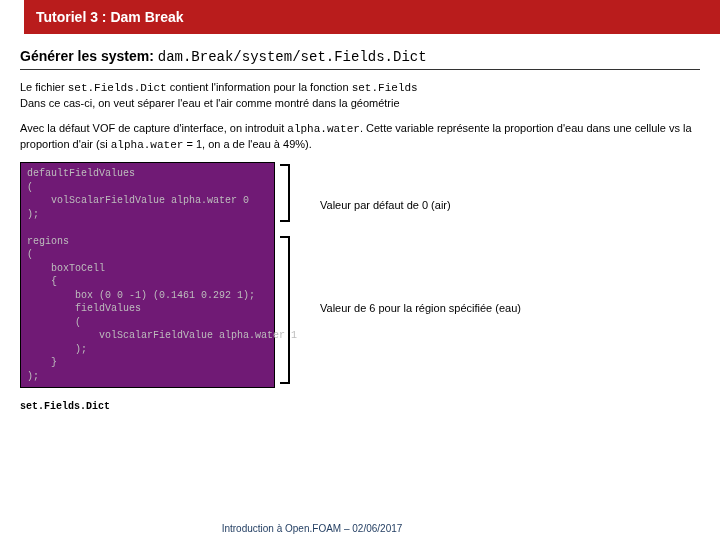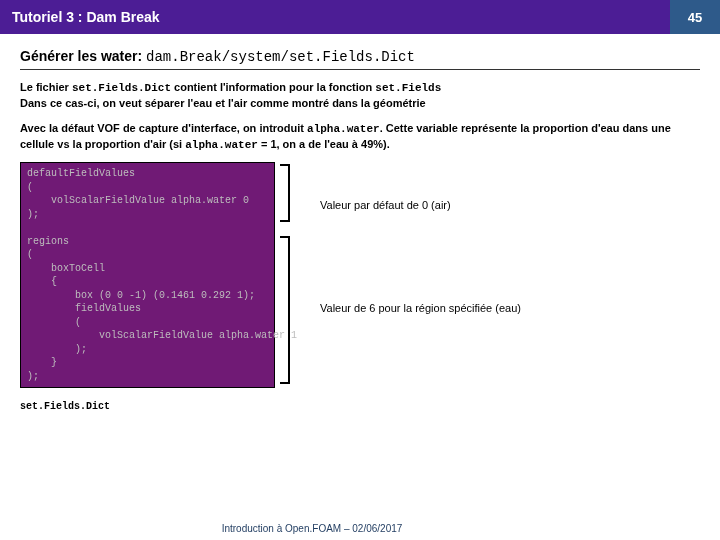--- a/index.html
+++ b/index.html
@@ -10,28 +10,29 @@
     background: #fff;
     color: #000;
     position: relative;
     overflow: hidden;
   }
   .header {
     display: flex;
     height: 34px;
   }
   .header-title {
-    background: #4c1d95;
+    background: #b91c1c;
     color: #fff;
     flex: 1;
     display: flex;
     align-items: center;
     padding-left: 12px;
     font-weight: bold;
     font-size: 14px;
+    margin-left: 24px;
   }
   .header-page {
     background: #2e5a8a;
     color: #fff;
     width: 50px;
     display: flex;
     align-items: center;
     justify-content: center;
     font-size: 13px;
     font-weight: bold;
@@ -44,21 +45,20 @@
     font-weight: bold;
     padding-bottom: 4px;
     border-bottom: 1px solid #333;
     margin-bottom: 10px;
   }
   .subtitle .mono { font-family: "Courier New", monospace; font-weight: normal; }
   .para {
     font-size: 11px;
     line-height: 1.35;
     margin-bottom: 10px;
-    font-weight: bold;
   }
   .para .mono { font-family: "Courier New", monospace; font-size: 11px; }
   .diagram {
     position: relative;
     height: 250px;
     margin-top: 4px;
   }
   .codebox {
     border: 1px solid #000;
     font-family: "Courier New", monospace;
@@ -104,27 +104,26 @@
     text-align: center;
     font-size: 10px;
     color: #1e3a5f;
   }
 </style>
 </head>
 <body>
 
 <div class="header">
   <div class="header-title">Tutoriel 3 : Dam Break</div>
-  <div class="header-page">45</div>
 </div>
 
 <div class="body">
 
   <div class="subtitle">
-    <span>Générer les water: </span><span class="mono">dam.Break/system/set.Fields.Dict</span>
+    <span>Générer les system: </span><span class="mono">dam.Break/system/set.Fields.Dict</span>
   </div>
 
   <div class="para">
     <span>Le fichier </span><span class="mono">set.Fields.Dict</span><span> contient l'information pour la fonction </span><span class="mono">set.Fields</span><br>
     <span>Dans ce cas-ci, on veut séparer l'eau et l'air comme montré dans la géométrie</span>
   </div>
 
   <div class="para">
     <span>Avec la défaut VOF de capture d'interface, on introduit </span><span class="mono">alpha.water</span><span>. Cette variable représente la proportion d'eau dans une cellule vs la proportion d'air (si </span><span class="mono">alpha.water</span><span> = 1, on a de l'eau à 49%).</span>
   </div>

